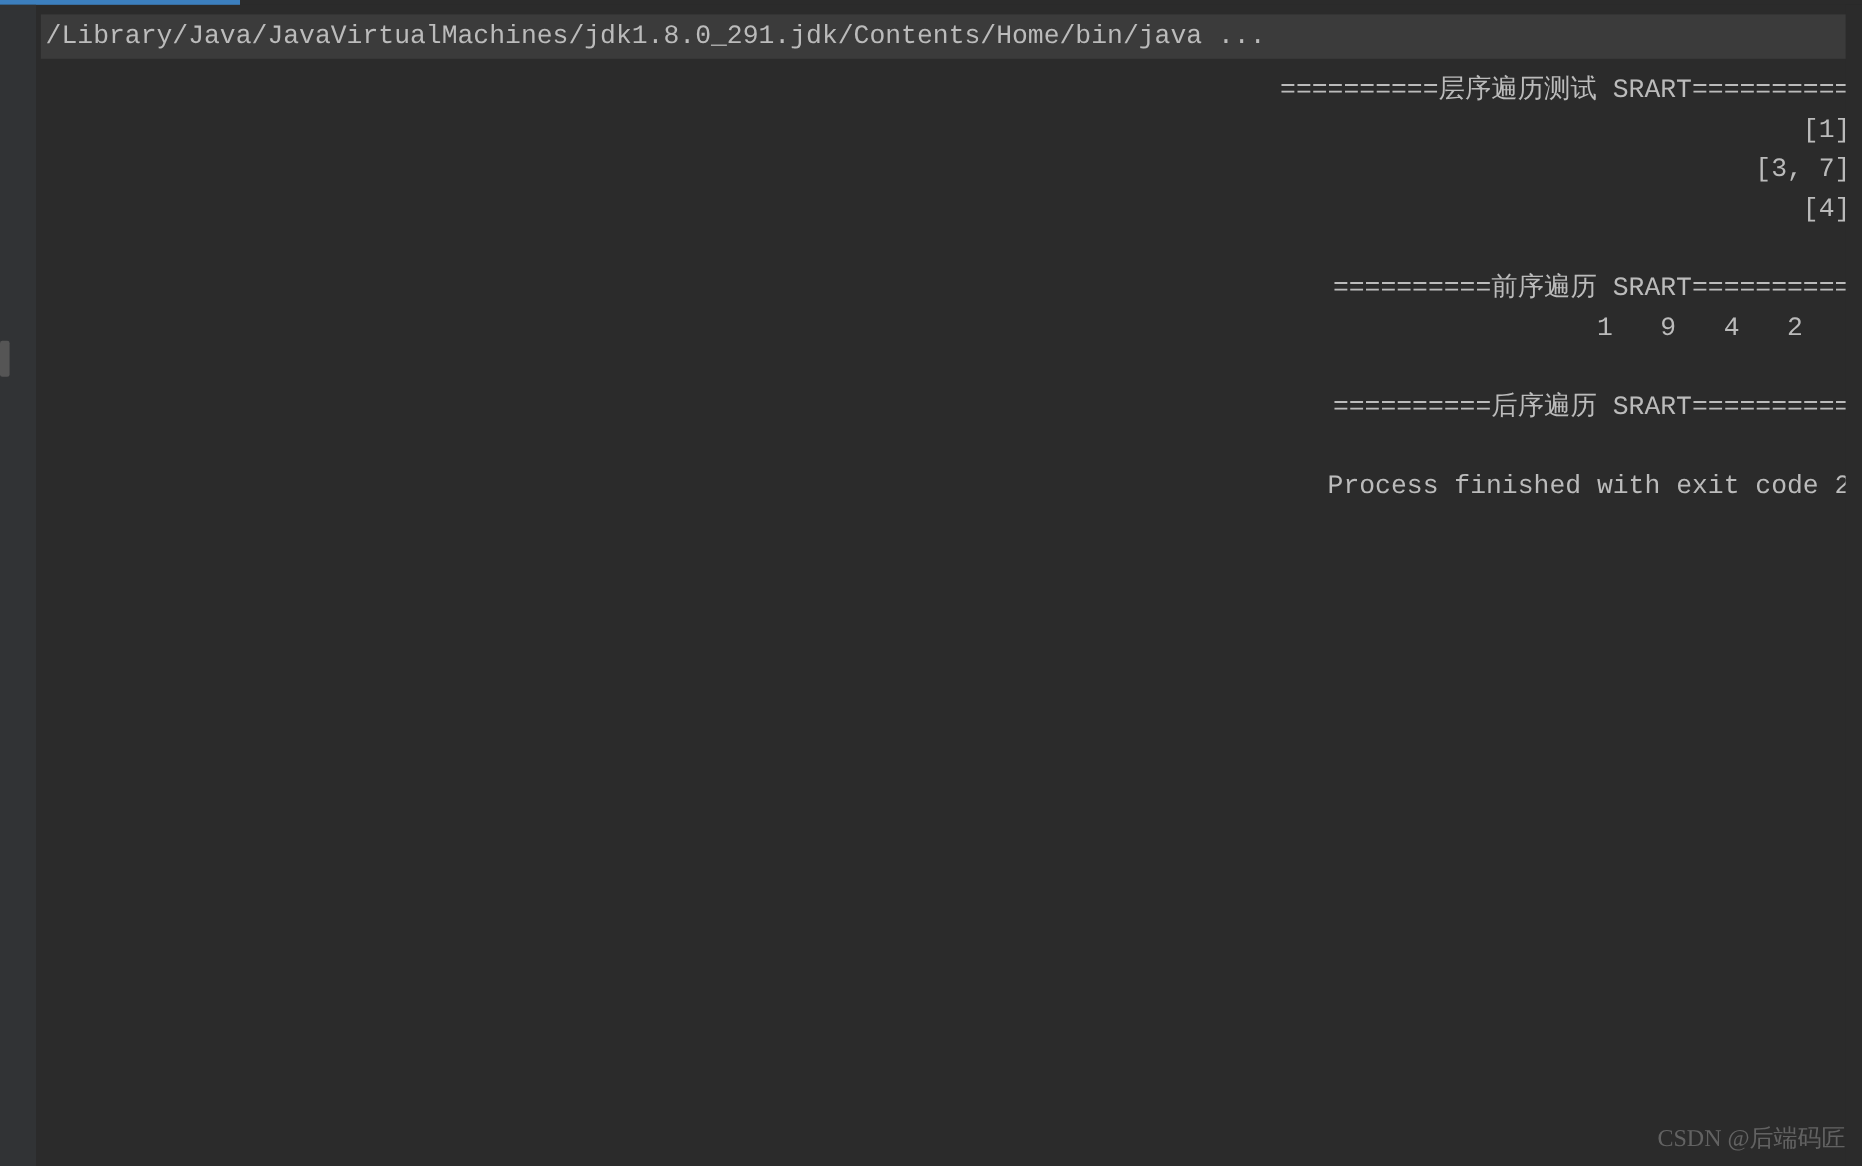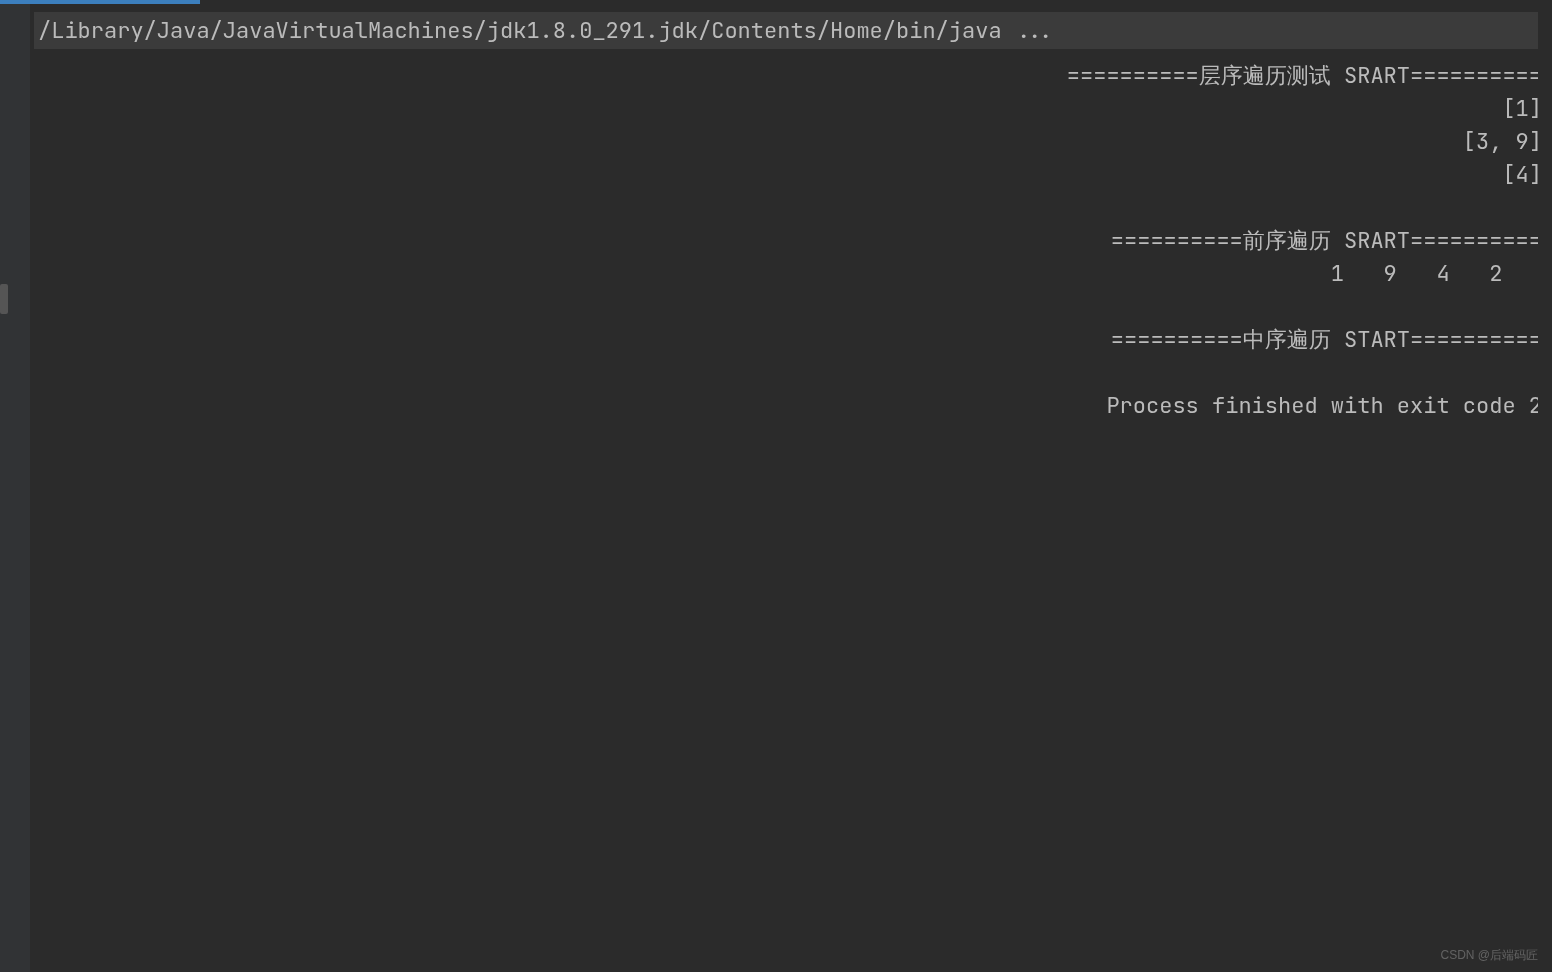--- a/index.html
+++ b/index.html
@@ -1,18 +1,19 @@
 <!DOCTYPE html>
 <html><head>
   <meta charset="utf-8">
   <style>
     * {
       margin: 0;
       padding: 0;
       box-sizing: border-box;
+      font-family: Liberation Mono, monospace;
     }
     body {
       background-color: #2b2b2b;
       color: #bbbbbb;
       font-family: "JetBrains Mono", "Consolas", "Monaco", monospace;
       font-size: 22px;
       line-height: 1.5;
       width: 1552px;
       height: 972px;
       overflow: hidden;
@@ -68,22 +69,22 @@
       text-align: right;
     }
     .output-block {
       margin-bottom: 33px;
     }
     .watermark {
       position: absolute;
       bottom: 8px;
       right: 14px;
       color: #888888;
-      font-size: 12px;
-      font-family: Liberation Sans, sans-serif;
+      font-size: 20px;
+      font-family: Liberation Serif, serif;
       opacity: 0.6;
     }
     .scrollbar-right {
       position: absolute;
       right: 0;
       top: 4px;
       width: 14px;
       height: calc(100% - 4px);
       background-color: #2b2b2b;
     }
@@ -98,30 +99,30 @@
 </div>
 
 <div class="scrollbar-right"></div>
 
 <div class="console-content">
   <div class="command-line">/Library/Java/JavaVirtualMachines/jdk1.8.0_291.jdk/Contents/Home/bin/java ...</div>
 
   <div class="output-block">
     <div class="output-line">==========层序遍历测试 SRART==========</div>
     <div class="output-line">[1]</div>
-    <div class="output-line">[3, 9]</div>
+    <div class="output-line">[3, 7]</div>
     <div class="output-line">[4]</div>
   </div>
 
   <div class="output-block">
     <div class="output-line">==========前序遍历 SRART==========</div>
     <div class="output-line">1   9   4   2   </div>
   </div>
 
 
   <div class="output-block">
-    <div class="output-line">==========中序遍历 START==========</div>
+    <div class="output-line">==========后序遍历 SRART==========</div>
   </div>
 
   <div class="output-line">Process finished with exit code 2</div>
 </div>
 
 <div class="watermark">CSDN @后端码匠</div>
 
 </body></html>

